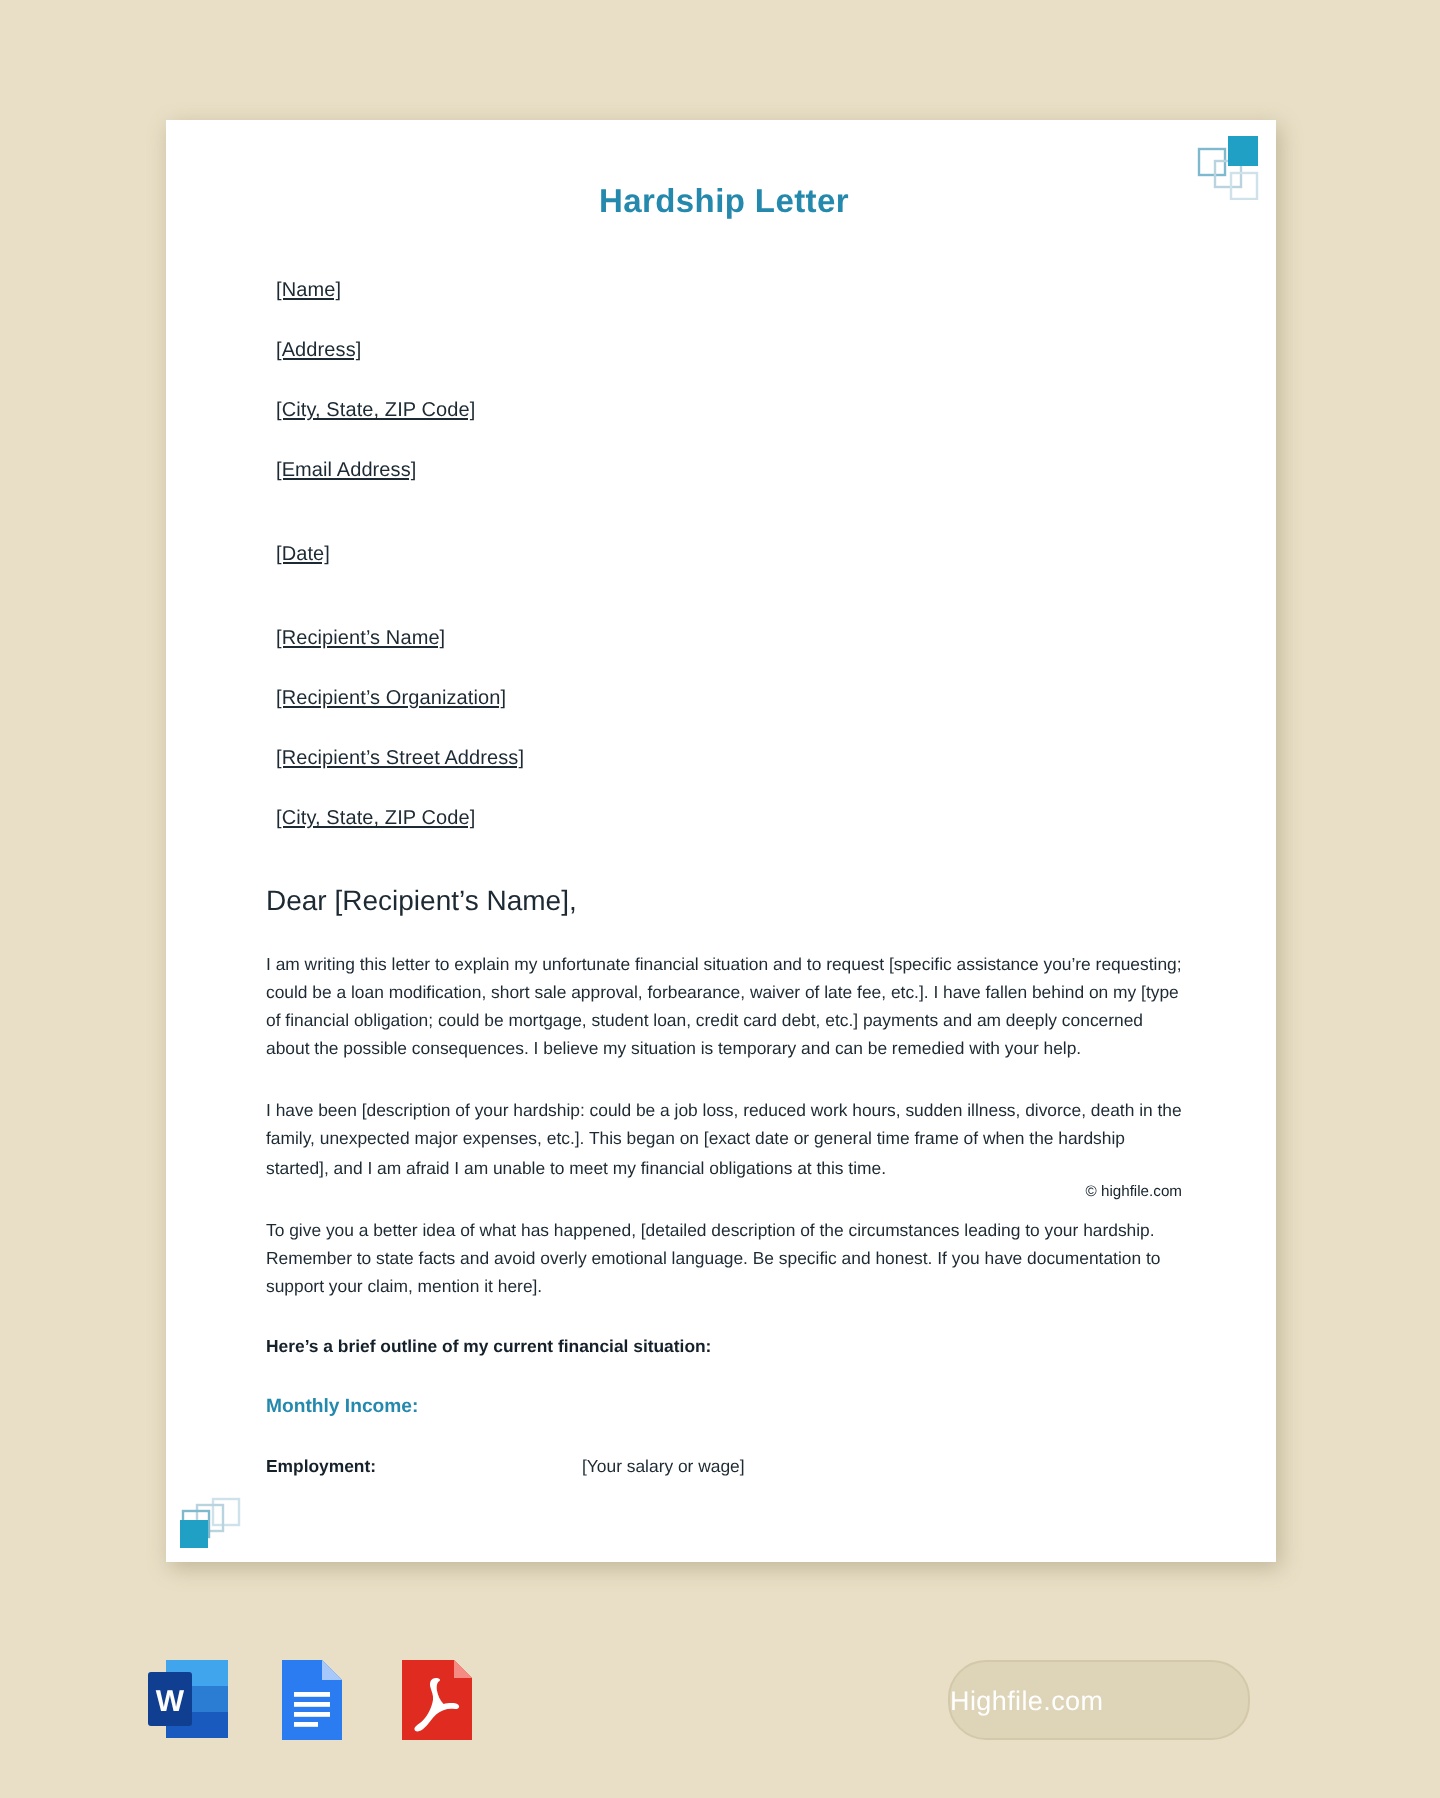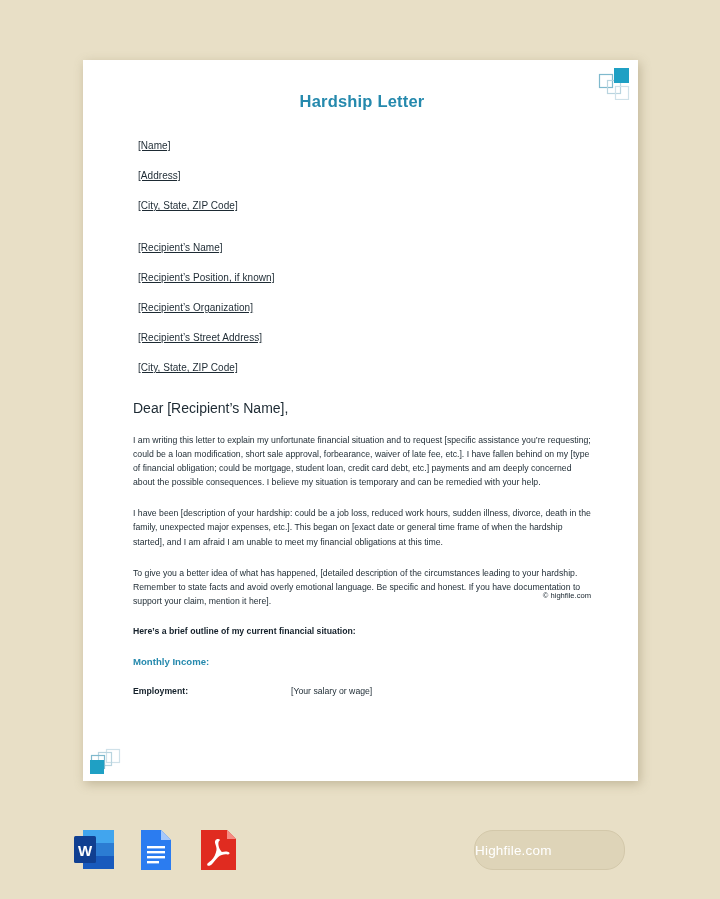--- a/index.html
+++ b/index.html
@@ -181,24 +181,25 @@
     <rect x="3" y="17" width="14" height="14" fill="#1fa0c4"></rect>
   </svg>
 
   <div class="doc-inner">
 
     <h1 class="doc-title">Hardship Letter</h1>
 
     <p class="block-field first-name">[Name]</p>
     <p class="block-field">[Address]</p>
     <p class="block-field">[City, State, ZIP Code]</p>
-
+    <p class="block-field">[Email Address]</p>
+
+    <p class="block-field gap-before">[Date]</p>
 
     <p class="block-field gap-before">[Recipient’s Name]</p>
-    <p class="block-field">[Recipient’s Position, if known]</p>
     <p class="block-field">[Recipient’s Organization]</p>
     <p class="block-field">[Recipient’s Street Address]</p>
     <p class="block-field">[City, State, ZIP Code]</p>
 
     <p class="salutation">Dear [Recipient’s Name],</p>
 
     <p class="para">I am writing this letter to explain my unfortunate financial situation and to request [specific assistance you’re requesting; could be a loan modification, short sale approval, forbearance, waiver of late fee, etc.]. I have fallen behind on my [type of financial obligation; could be mortgage, student loan, credit card debt, etc.] payments and am deeply concerned about the possible consequences. I believe my situation is temporary and can be remedied with your help.</p>
     <p class="para">I have been [description of your hardship: could be a job loss, reduced work hours, sudden illness, divorce, death in the family, unexpected major expenses, etc.]. This began on [exact date or general time frame of when the hardship started], and I am afraid I am unable to meet my financial obligations at this time.</p>
     <p class="para">To give you a better idea of what has happened, [detailed description of the circumstances leading to your hardship. Remember to state facts and avoid overly emotional language. Be specific and honest. If you have documentation to support your claim, mention it here].</p>
 

